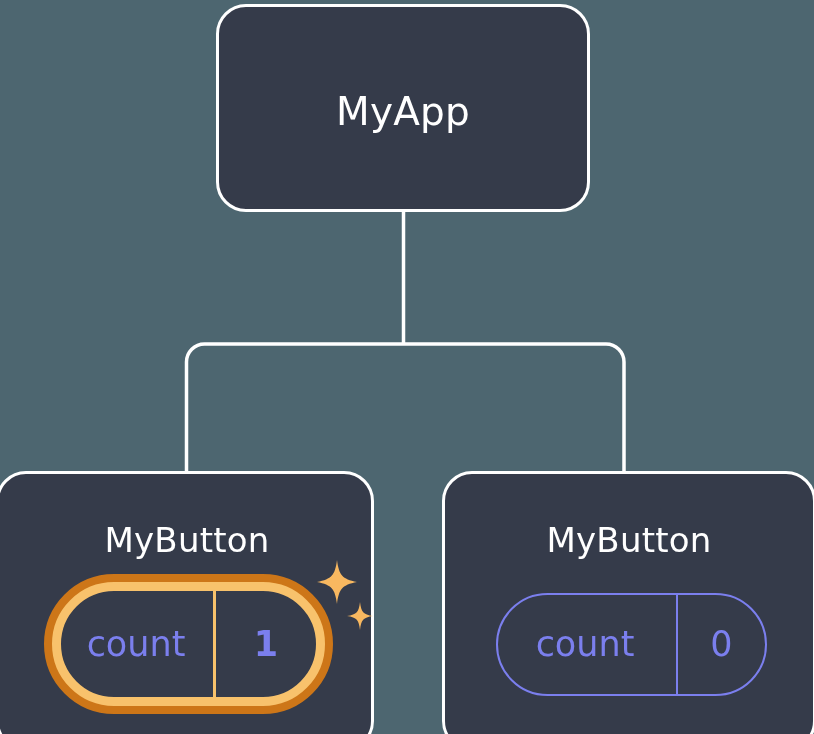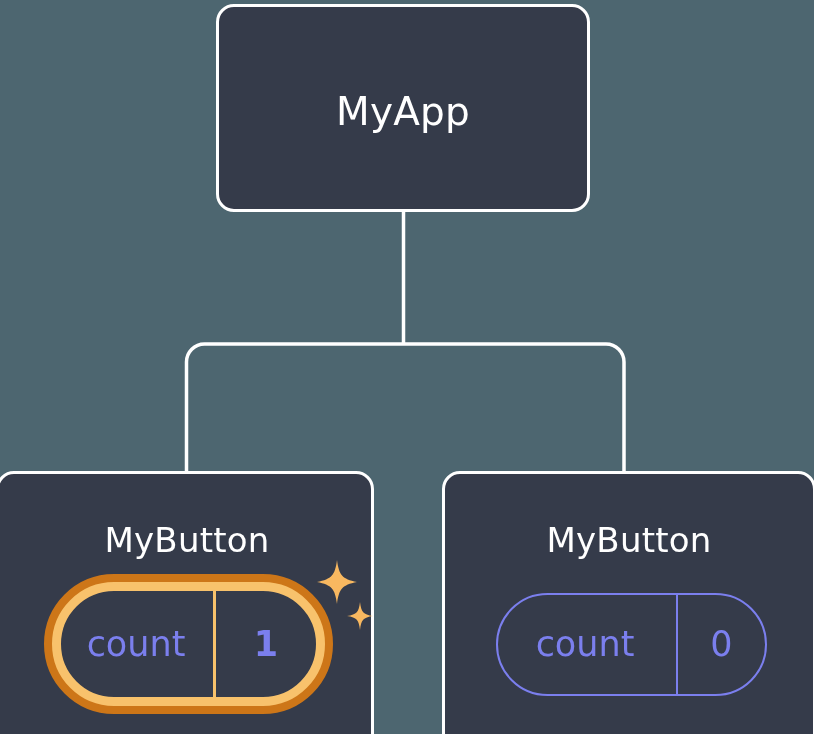--- a/index.html
+++ b/index.html
@@ -20,21 +20,21 @@
     left: 0;
     top: 0;
     width: 814px;
     height: 734px;
     pointer-events: none;
   }
   .node {
     position: absolute;
     background: #353b4a;
     border: 3px solid #ffffff;
-    border-radius: 18px;
+    border-radius: 30px;
     box-sizing: border-box;
   }
   #node-root {
     left: 216px;
     top: 4px;
     width: 374px;
     height: 208px;
   }
   #node-child-left {
     left: -4px;

